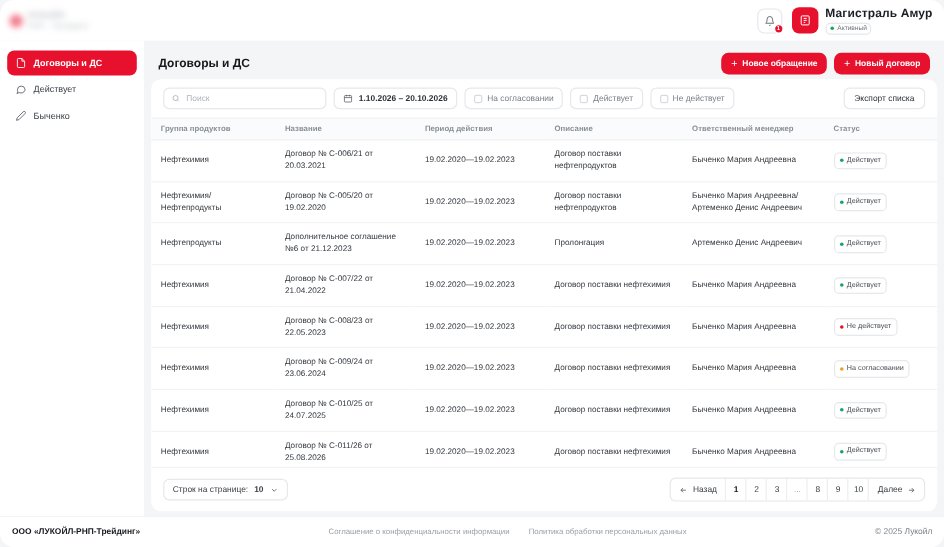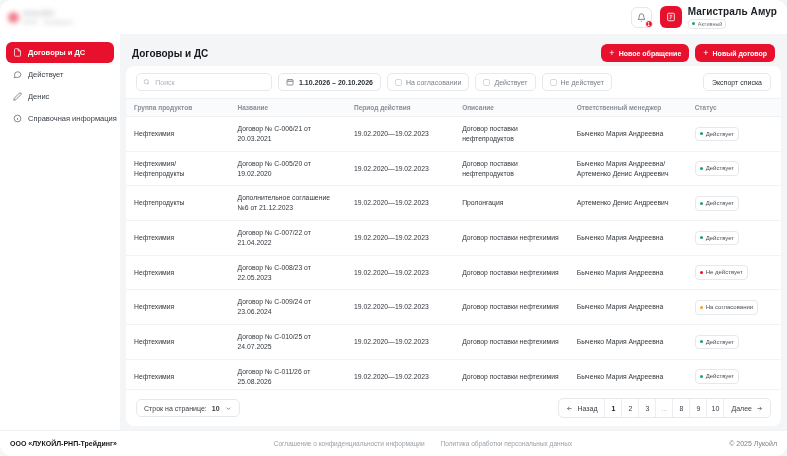--- a/index.html
+++ b/index.html
@@ -259,33 +259,25 @@
       <svg class="nav-ico" viewBox="0 0 24 24" fill="none" stroke="#5c6169" stroke-width="2">
         <path d="M21 11.5a8.4 8.4 0 0 1-9 8.4 9 9 0 0 1-4-.9L3 21l1.9-4a8.4 8.4 0 0 1-.9-3.8 8.5 8.5 0 0 1 8.5-8.5 8.4 8.4 0 0 1 8.5 6.8z"></path>
       </svg>
       <span class="nav-label">Действует</span>
     </div>
 
     <div class="nav-item">
       <svg class="nav-ico" viewBox="0 0 24 24" fill="none" stroke="#5c6169" stroke-width="2">
         <path d="M17 3a2.8 2.8 0 0 1 4 4L7.5 20.5 2 22l1.5-5.5z"></path>
       </svg>
-      <span class="nav-label">Денис</span>
-    </div>
-
-
-
-    <div class="nav-item">
-      <svg class="nav-ico" viewBox="0 0 24 24" fill="none" stroke="#5c6169" stroke-width="2">
-        <circle cx="12" cy="12" r="9"></circle>
-          <path d="M12 16v-5"></path>
-          <path d="M12 8h.01"></path>
-      </svg>
-      <span class="nav-label">Справочная информация</span>
-    </div>
+      <span class="nav-label">Быченко</span>
+    </div>
+
+
+
   </nav>
 
   <main class="content">
     <div class="page-head">
       <div class="page-title">Договоры и ДС</div>
       <div class="head-actions">
         <button class="btn-primary">
           <span class="plus">+</span>
           <span>Новое обращение</span>
         </button>

